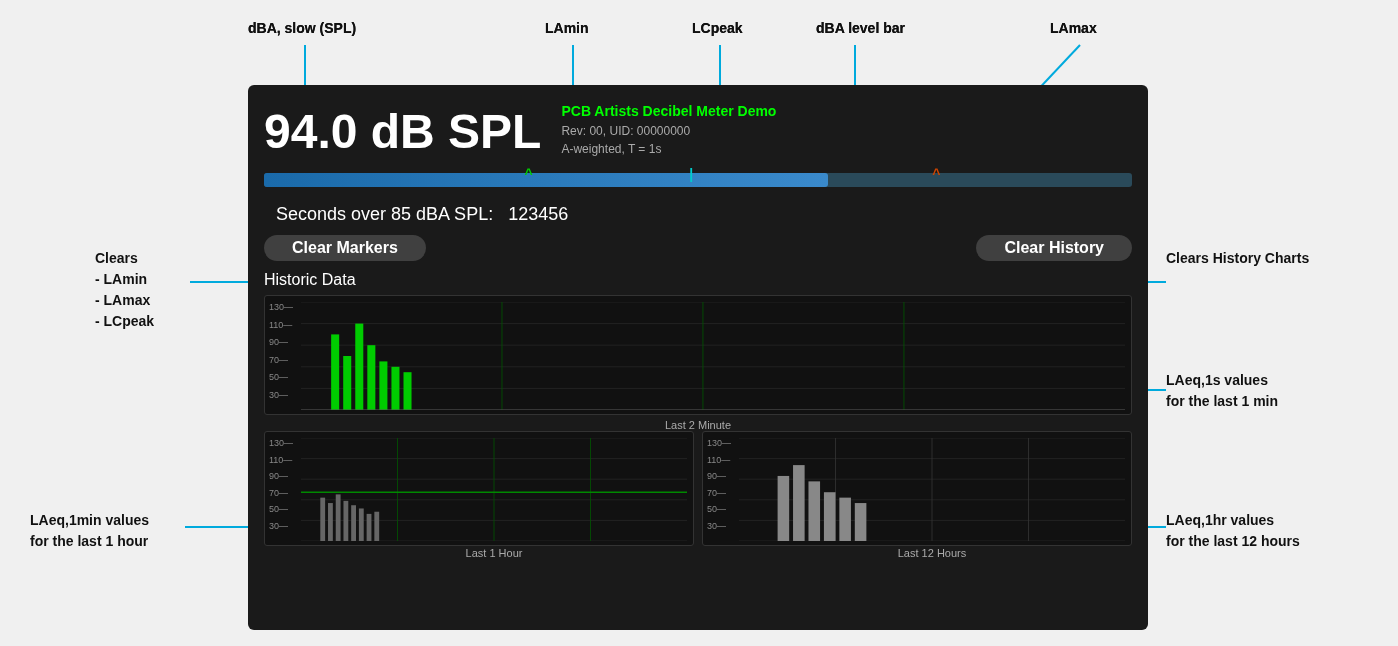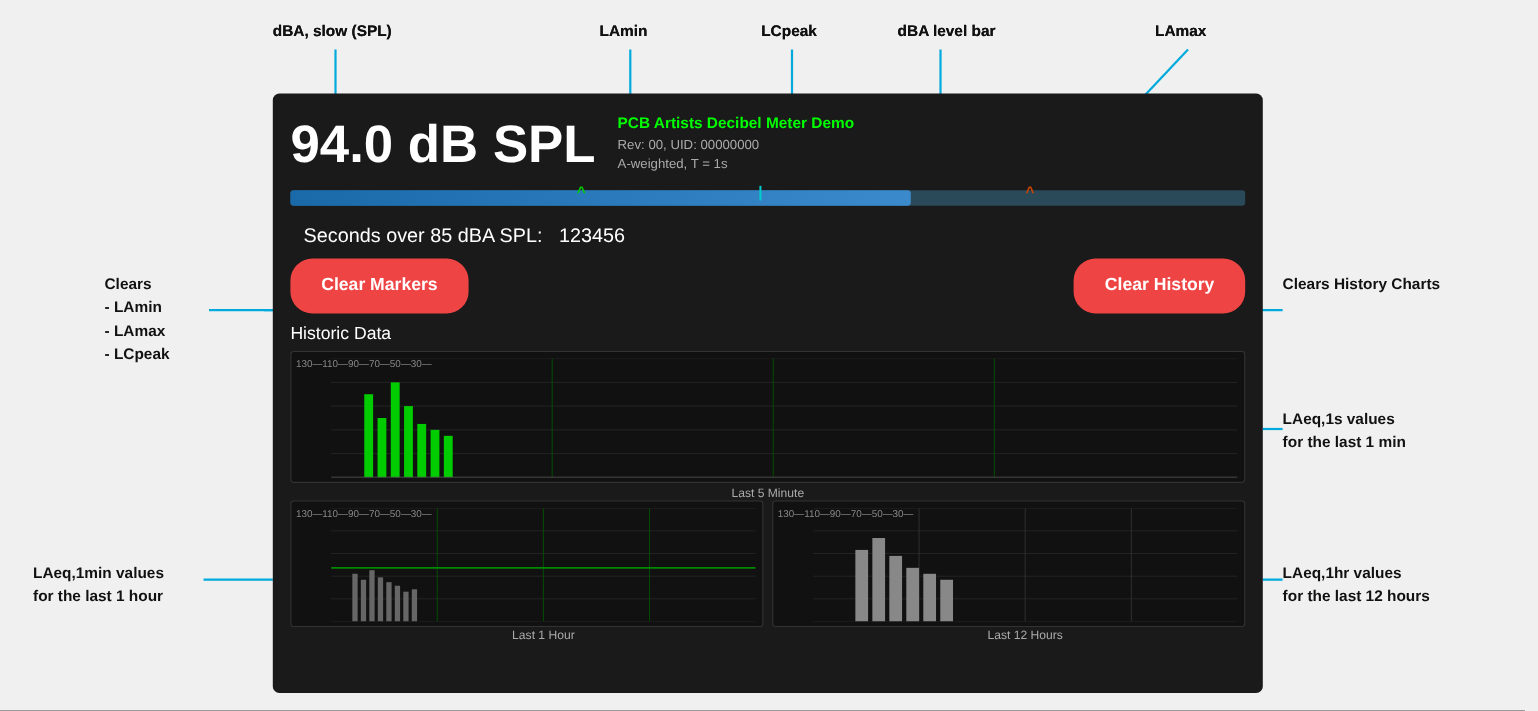--- a/index.html
+++ b/index.html
@@ -116,25 +116,25 @@
     }
 
     
     .buttons-row {
       display: flex;
       justify-content: space-between;
       margin-bottom: 10px;
     }
 
     .green-btn {
-      background: #ef4444;
+      background: #404040;
       color: white;
       border: none;
       border-radius: 20px;
-      padding: 16px 28px;
+      padding: 4px 28px;
       font-size: 16px;
       font-weight: bold;
       cursor: pointer;
     }
 
     
     .historic-label {
       text-align: left;
       color: white;
       font-size: 16px;
@@ -172,20 +172,21 @@
       color: #aaa;
       font-size: 11px;
       margin-top: 2px;
     }
 
     .y-axis-labels {
       position: absolute;
       left: 4px;
       top: 6px;
       display: flex;
+      flex-direction: column;
       justify-content: space-between;
       height: calc(100% - 20px);
       font-size: 9px;
       color: #888;
     }
 
     .chart-svg {
       width: 100%;
       height: 100%;
     }
@@ -323,21 +324,21 @@
       <rect x="42" y="50" width="8" height="50" fill="#00cc00"></rect>
       <rect x="54" y="20" width="8" height="80" fill="#00cc00"></rect>
       <rect x="66" y="40" width="8" height="60" fill="#00cc00"></rect>
       <rect x="78" y="55" width="8" height="45" fill="#00cc00"></rect>
       <rect x="90" y="60" width="8" height="40" fill="#00cc00"></rect>
       <rect x="102" y="65" width="8" height="35" fill="#00cc00"></rect>
 
       <line x1="0" y1="100" x2="820" y2="100" stroke="#555" stroke-width="1"></line>
     </svg>
   </div>
-  <div class="chart-title">Last 5 Minute</div>
+  <div class="chart-title">Last 2 Minute</div>
 
   <div class="charts-bottom">
 
     <div class="chart-half">
       <div class="y-axis-labels">
         <span>130—</span>
         <span>110—</span>
         <span>90—</span>
         <span>70—</span>
         <span>50—</span>

